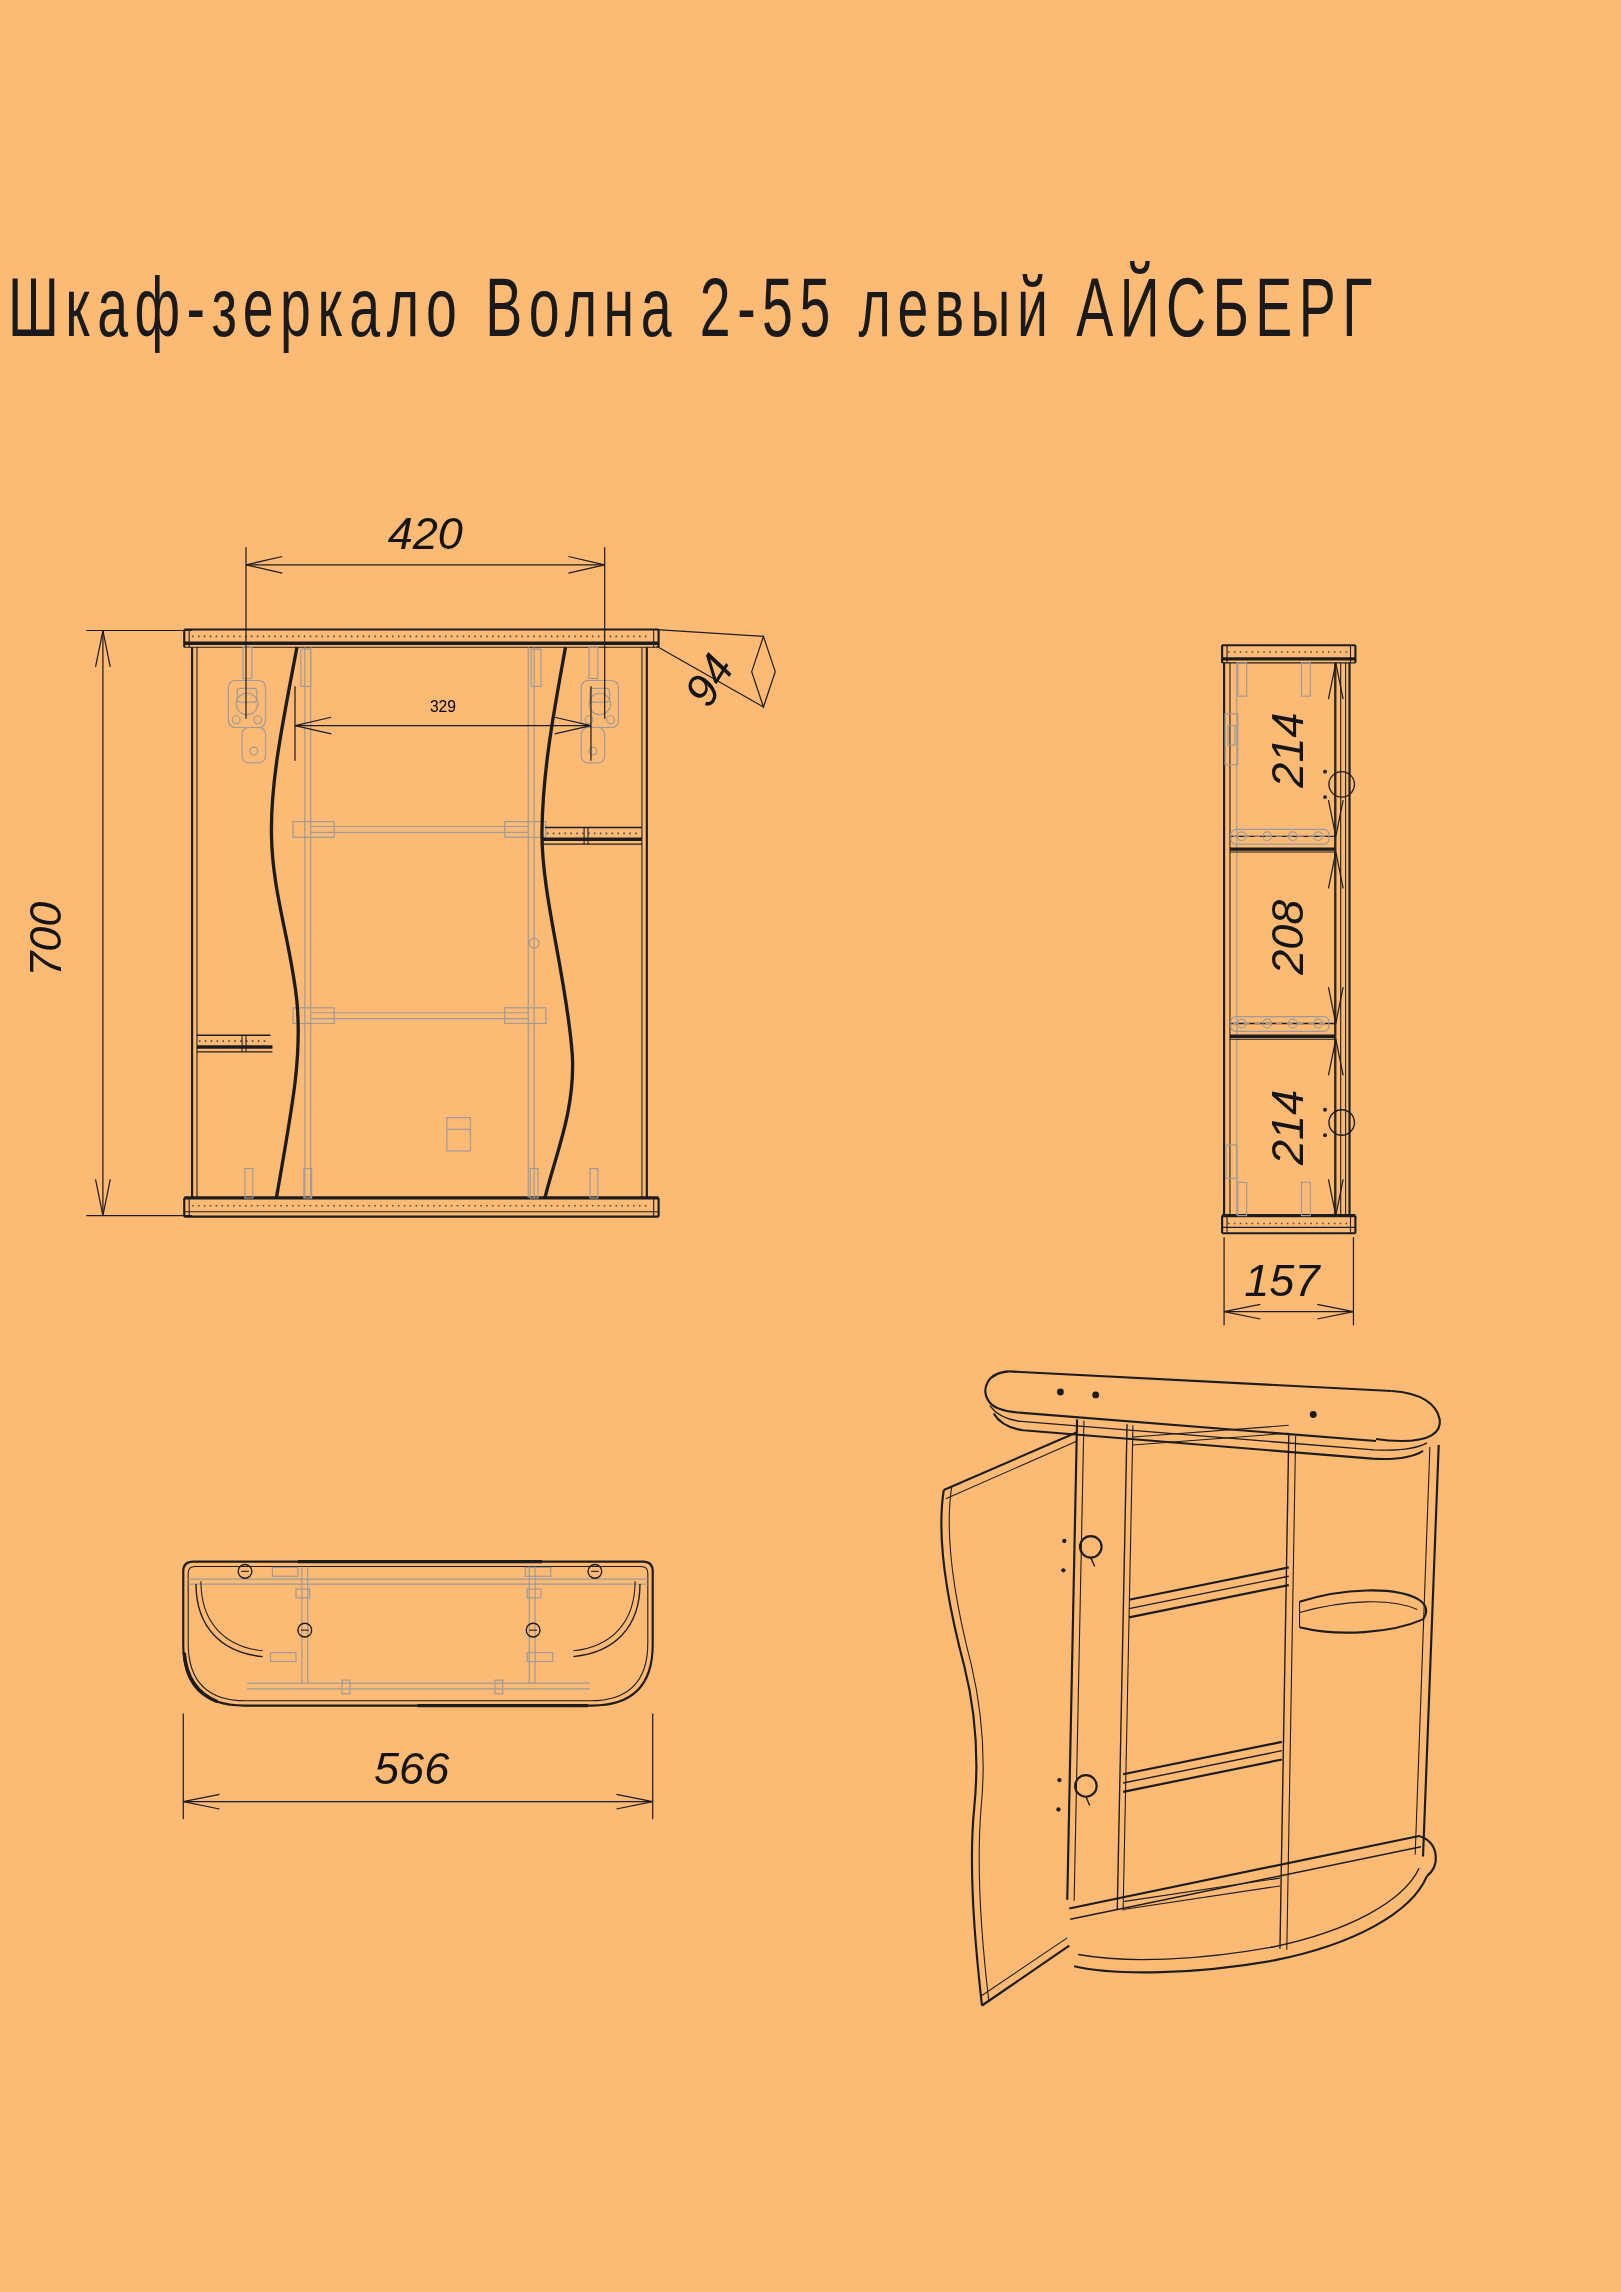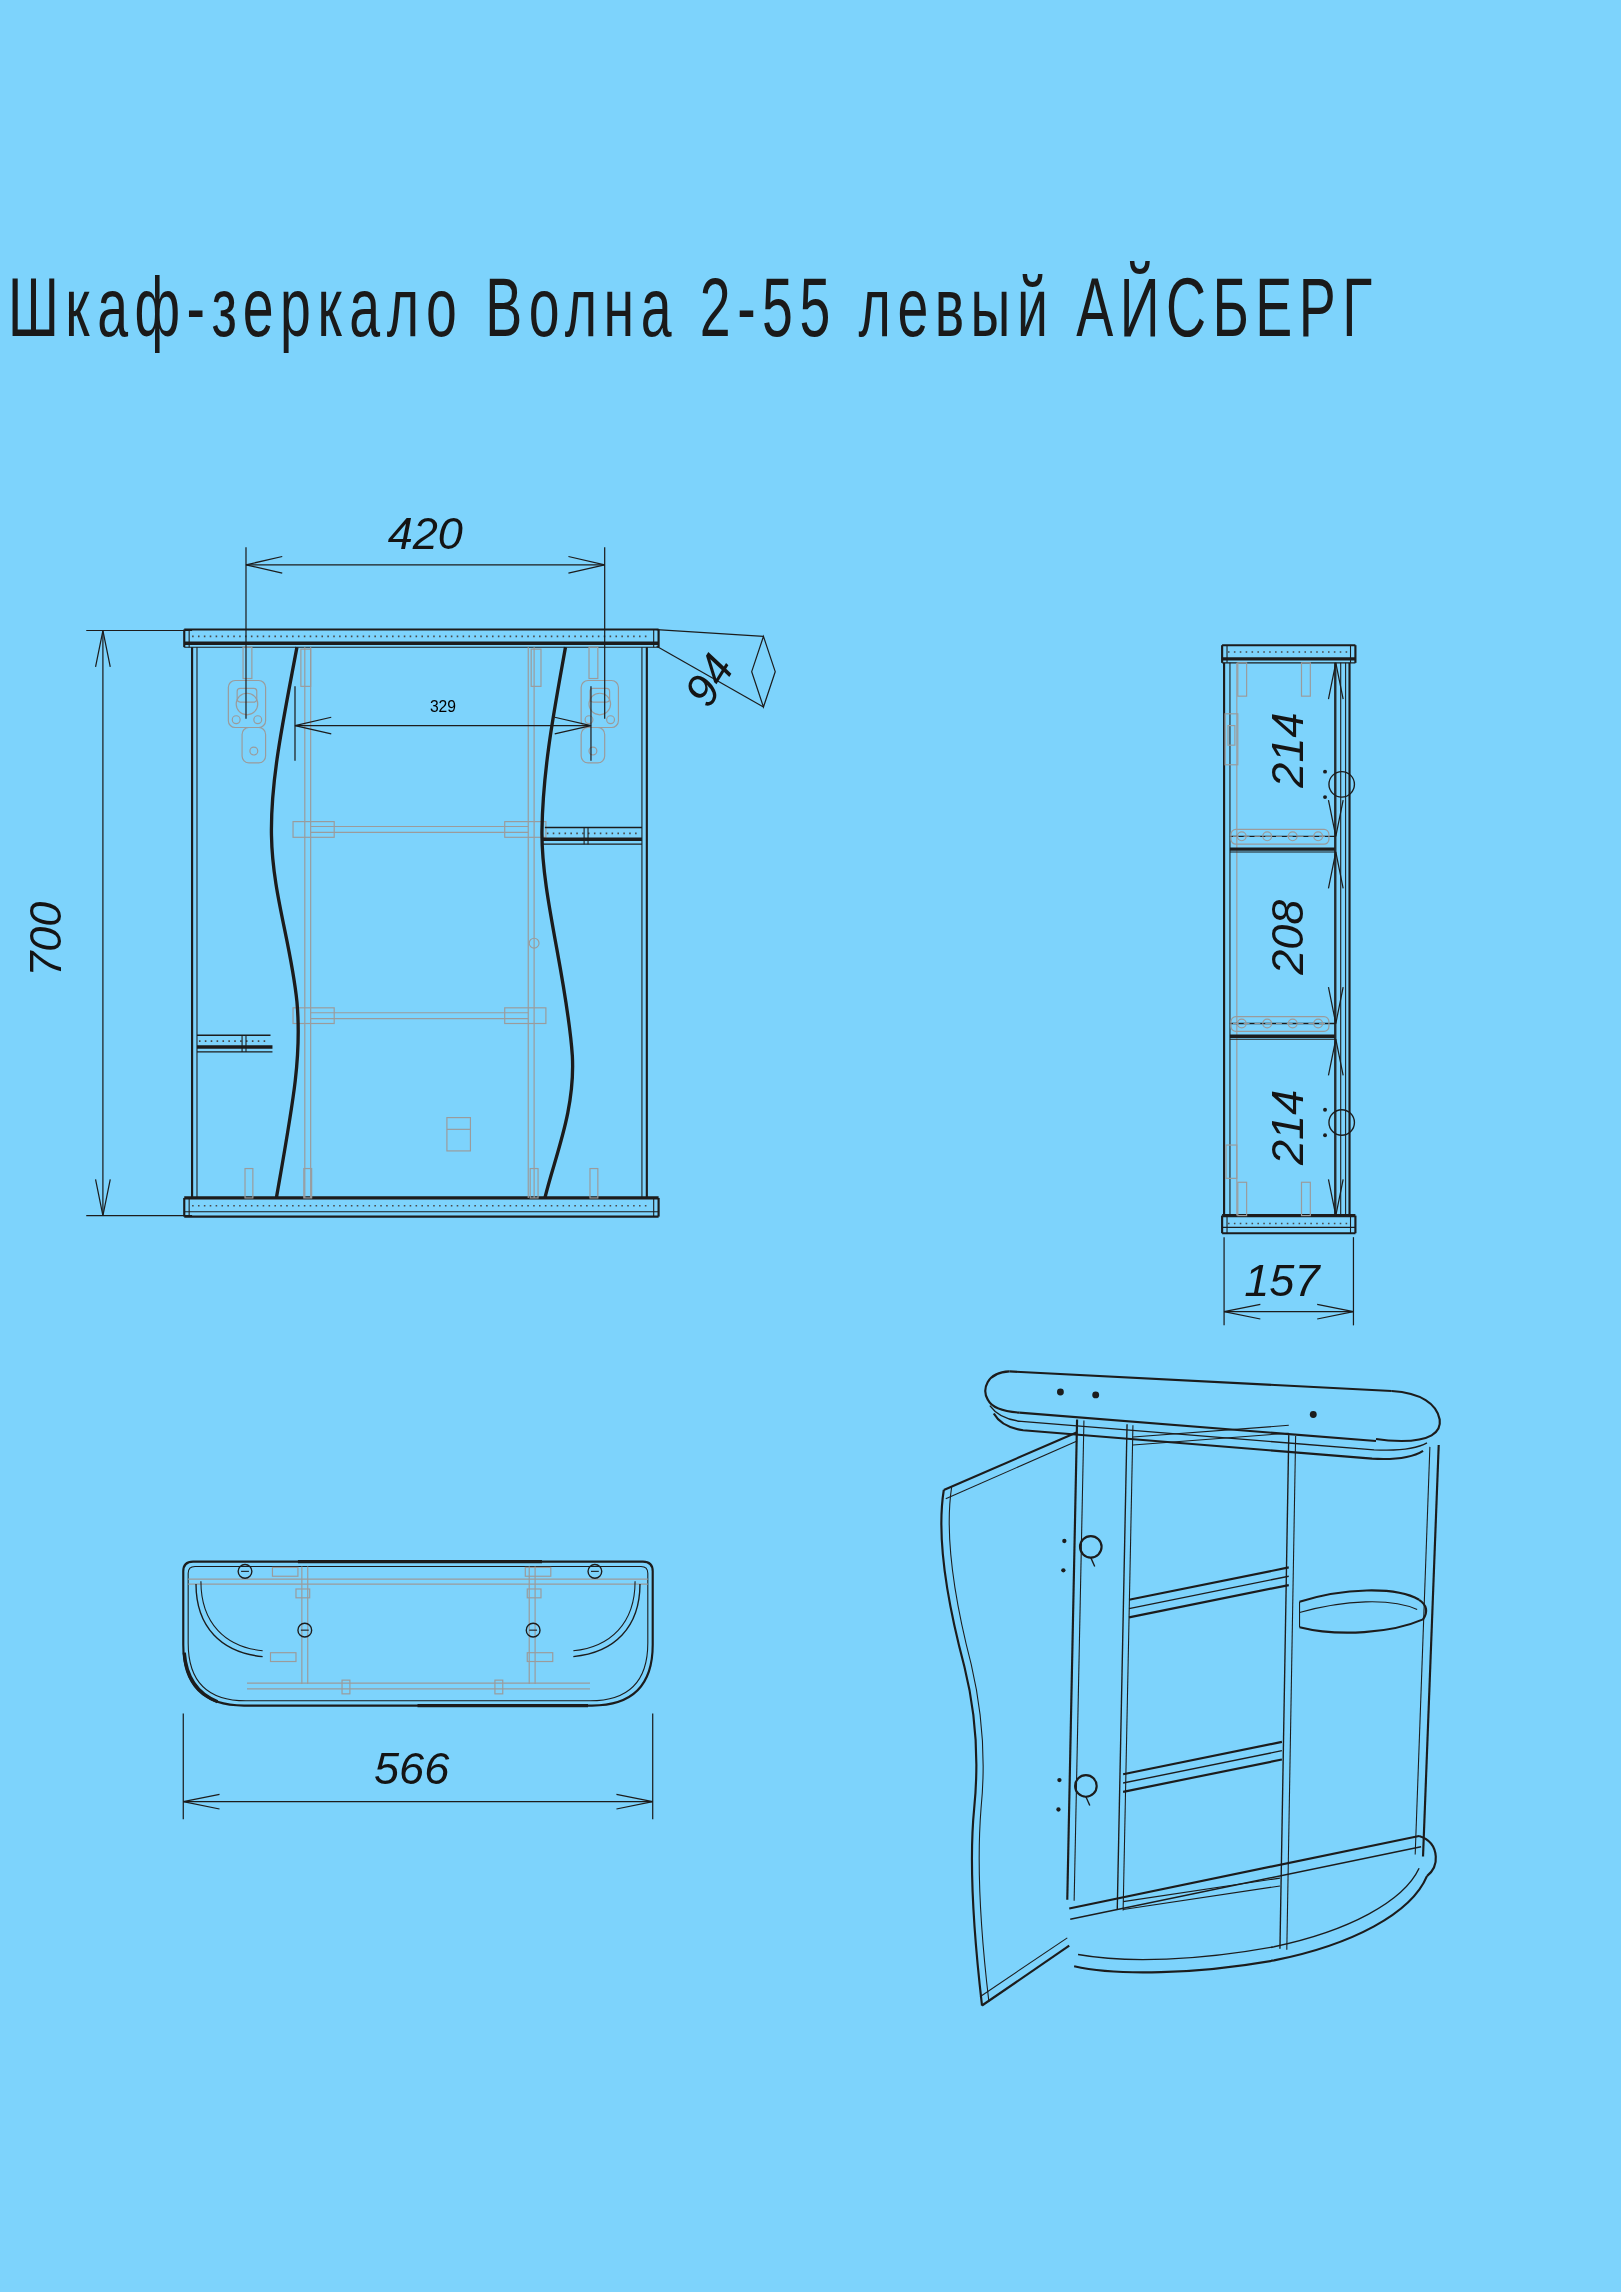--- a/index.html
+++ b/index.html
@@ -1,16 +1,16 @@
 <!DOCTYPE html>
 <html><head>
 <meta charset="utf-8">
 <style>
   html,body{margin:0;padding:0;background:#ffffff;}
-  .page{position:relative;width:1621px;height:2293px;background:#7dd3fc;overflow:hidden;
+  .page{position:relative;width:1621px;height:2293px;background:#fdba74;overflow:hidden;
         font-family:"Liberation Sans",sans-serif;}
   .title{position:absolute;left:7.8px;top:265px;font-size:84px;line-height:1.0;
          letter-spacing:9.8px;color:#1a1a1a;white-space:nowrap;
          transform:scaleX(0.66);transform-origin:left top;}
   svg{position:absolute;left:0;top:0;}
   .ln  {stroke:#1c1c1c;stroke-width:1.4;fill:none;stroke-linecap:butt;}
   .ln2 {stroke:#1c1c1c;stroke-width:2.2;fill:none;}
   .thk {stroke:#1c1c1c;stroke-width:3.4;fill:none;}
   .thin{stroke:#1c1c1c;stroke-width:1.1;fill:none;}
   .gry {stroke:#9b9b9b;stroke-width:1.2;fill:none;}

